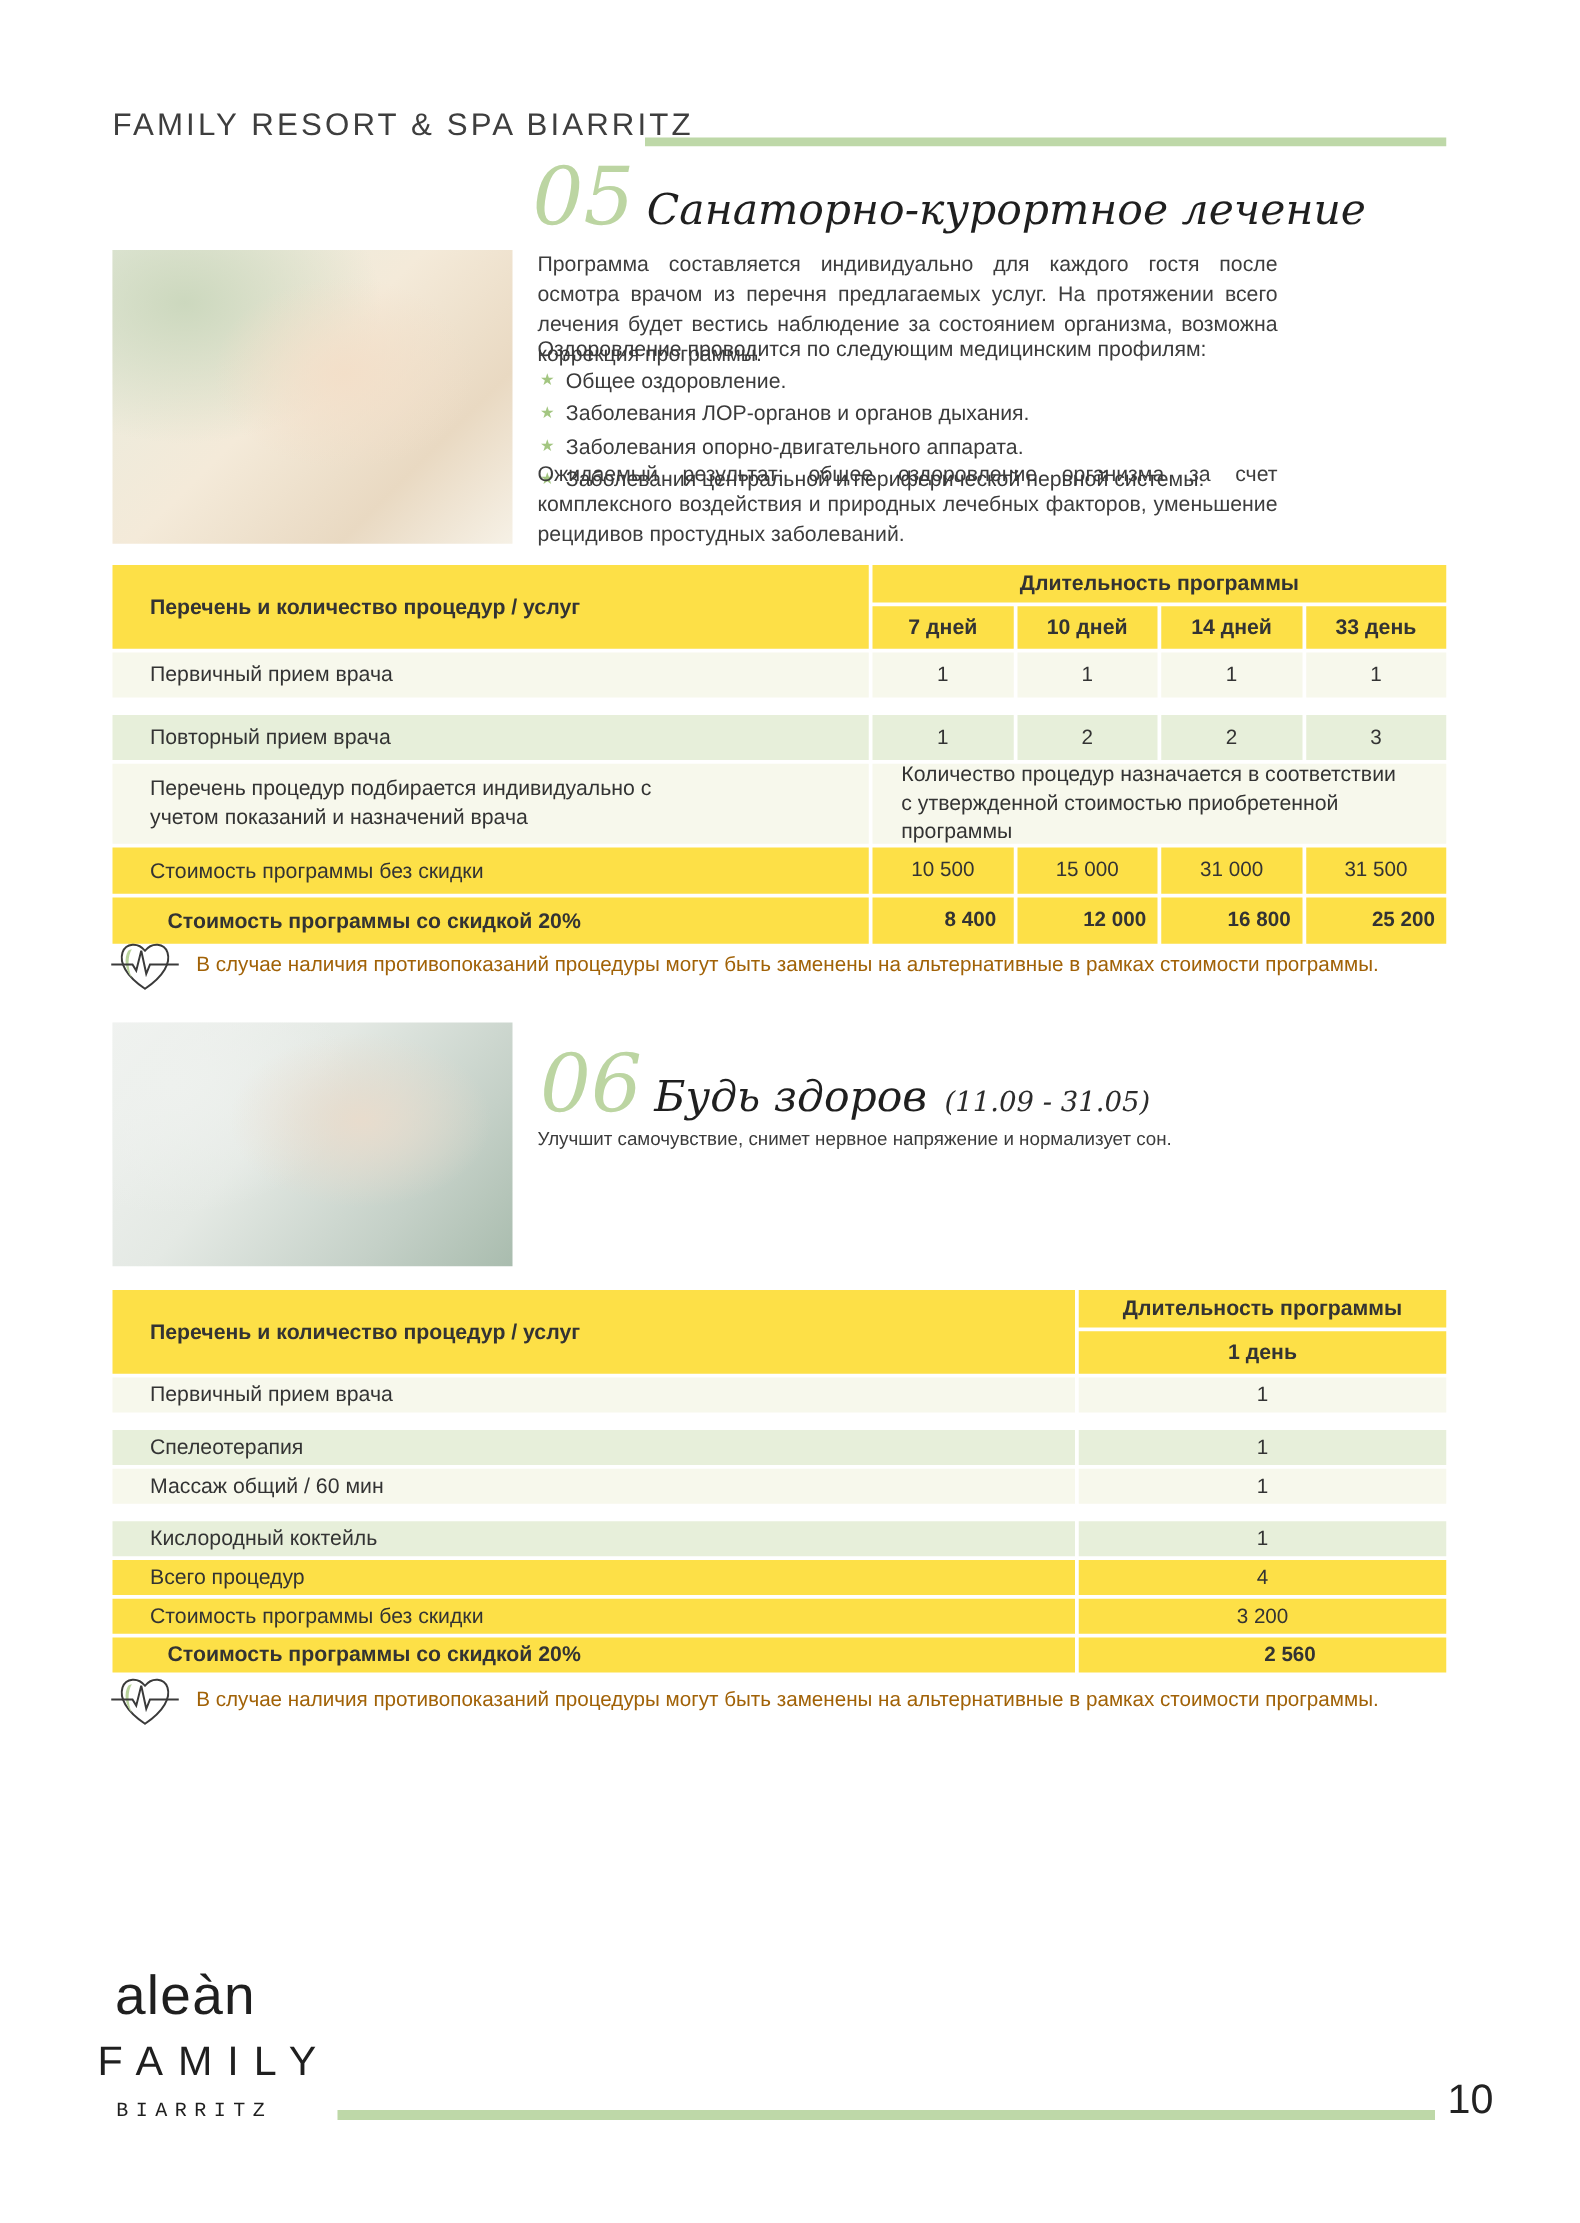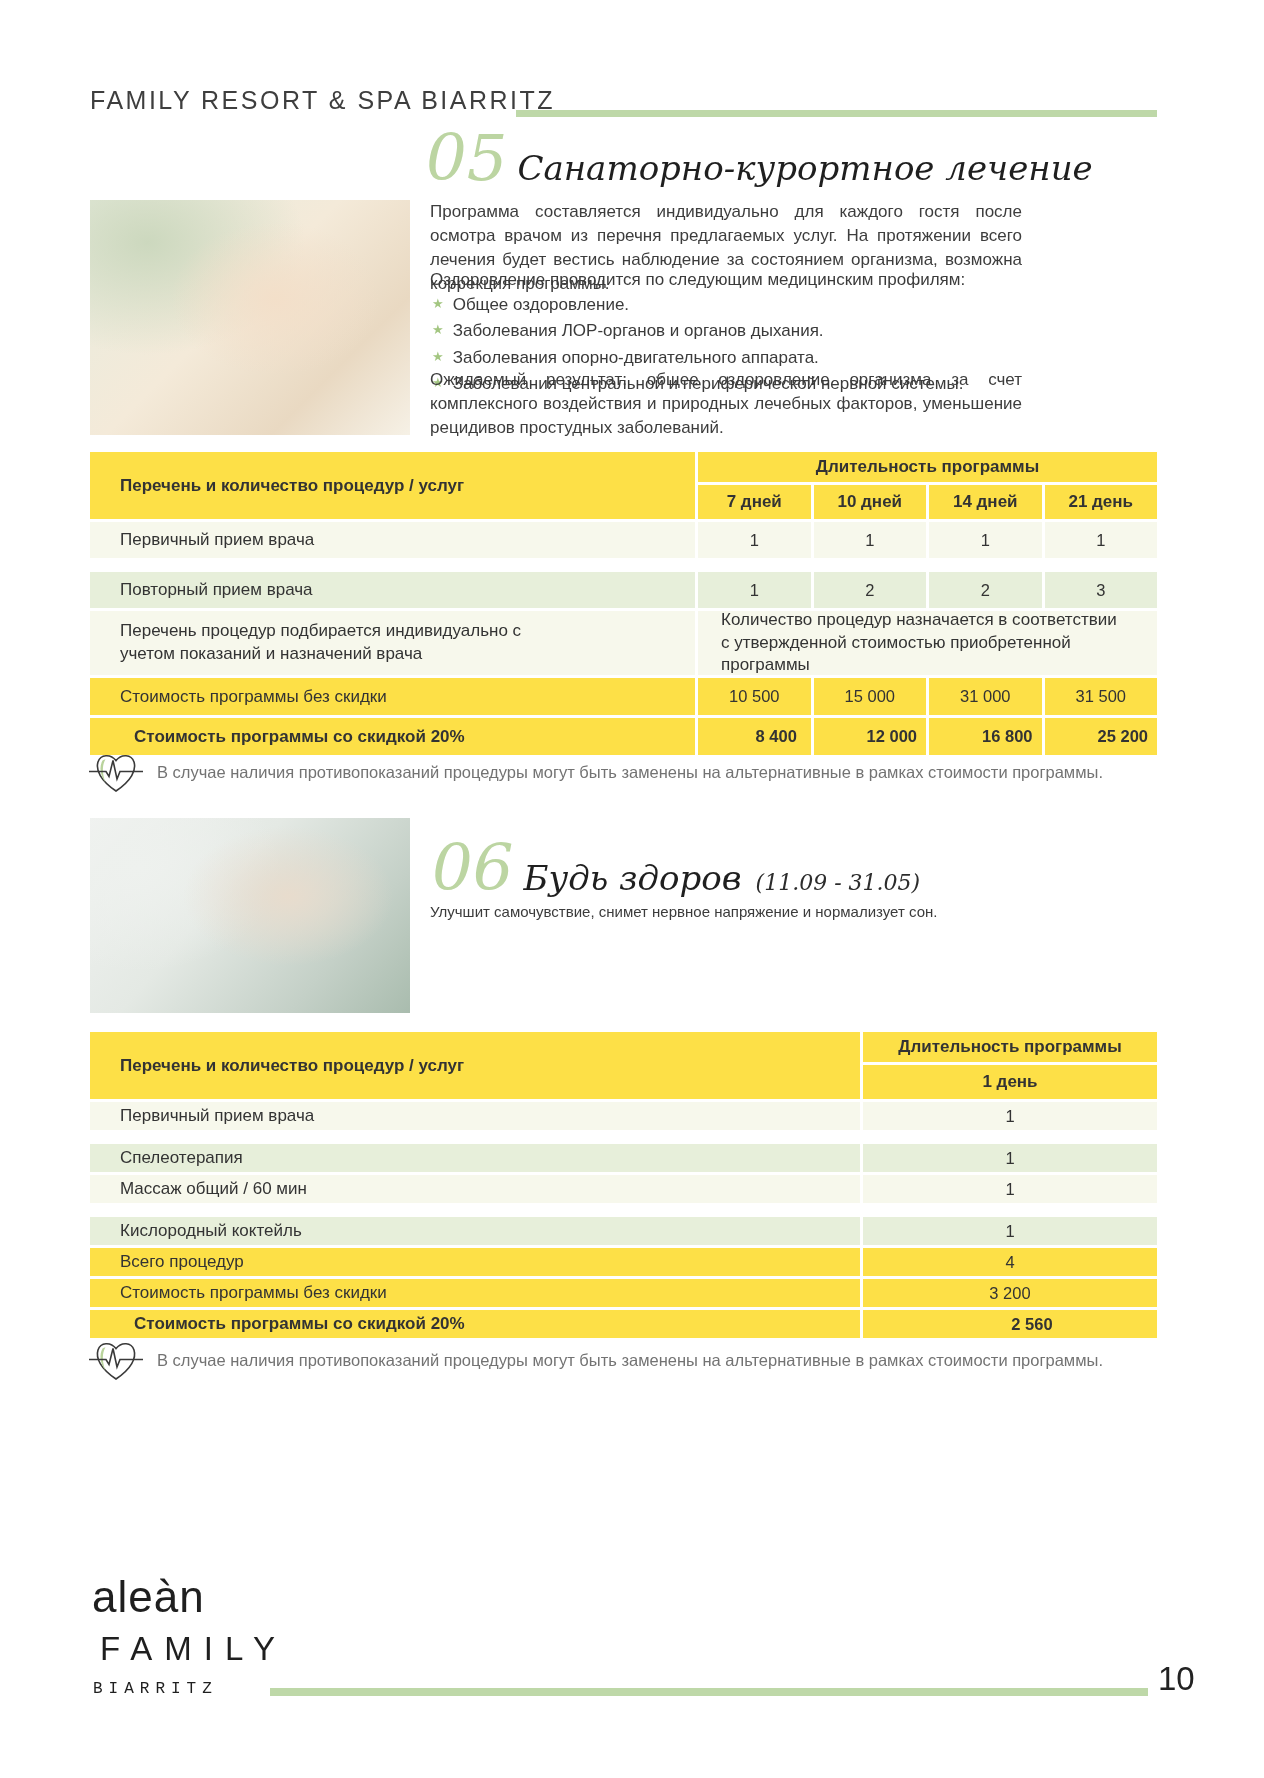--- a/index.html
+++ b/index.html
@@ -66,26 +66,26 @@
   .t1 .h-main { grid-column:2 / 6; }
   .h-sub { height:34px; justify-content:center; font-weight:bold; }
   .r36 { height:36px; } .r37 { height:37px; } .r64 { height:64px; } .r28 { height:28px; }
   .wrap2 { line-height:1.35; }
   .t1-ind-lbl { padding-right:140px; }
   .t1-ind-val { grid-column:2 / 6; justify-content:flex-start; padding-left:23px; padding-right:40px; }
 
   
   .note { display:flex; align-items:center; left:88px; width:1070px; }
   .note1 { top:748px; } .note2 { top:1336px; }
-  .note-text { font-size:16.5px; color:#737373; margin-left:13px; }
+  .note-text { font-size:16.5px; color:#a16207; margin-left:13px; }
   .heart-svg { flex:0 0 auto; }
 
   
   .logo-primary   { left:92px;  top:1572px; font-size:44px; color:#1f1f1f; letter-spacing:1px; }
-  .logo-secondary { left:100px;  top:1630px; font-size:33px; color:#1f1f1f; letter-spacing:12px; font-weight:500; }
+  .logo-secondary { left:78px;  top:1630px; font-size:33px; color:#1f1f1f; letter-spacing:12px; font-weight:500; }
   .logo-tertiary  { left:93px;  top:1680px; font-size:16px; color:#1f1f1f; letter-spacing:6px; font-weight:500;font-family:Liberation Mono, monospace; }
   .footer-line { left:270px; top:1688px; width:878px; height:8px; background:#bed8a8; }
   .page-number { left:1158px; top:1660px; font-size:33px; color:#222222; }
 </style>
 </head>
 <body>
 
 <div class="abs header-title">FAMILY RESORT &amp; SPA BIARRITZ</div>
 <div class="abs header-line"></div>
 
@@ -121,21 +121,21 @@
 </div>
 
 <div class="abs copy s05-result">Ожидаемый результат: общее оздоровление организма за счет комплексного воздействия и природных лечебных факторов, уменьшение рецидивов простудных заболеваний.</div>
 
 <div class="abs tbl t1">
   <div class="cell c-green h-left lbl">Перечень и количество процедур / услуг</div>
   <div class="cell c-green h-main">Длительность программы</div>
   <div class="cell c-green h-sub">7 дней</div>
   <div class="cell c-green h-sub">10 дней</div>
   <div class="cell c-green h-sub">14 дней</div>
-  <div class="cell c-green h-sub">21 день</div>
+  <div class="cell c-green h-sub">33 день</div>
 
   <div class="cell c-ivory r36 lbl">Первичный прием врача</div>
   <div class="cell c-ivory r36 val">1</div>
   <div class="cell c-ivory r36 val">1</div>
   <div class="cell c-ivory r36 val">1</div>
   <div class="cell c-ivory r36 val">1</div>
 
   <div class="cell c-lgreen r36 lbl">Повторный прием врача</div>
   <div class="cell c-lgreen r36 val">1</div>
   <div class="cell c-lgreen r36 val">2</div>

